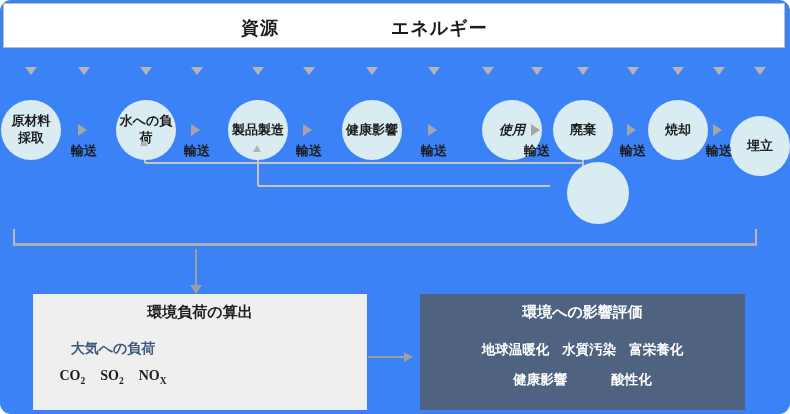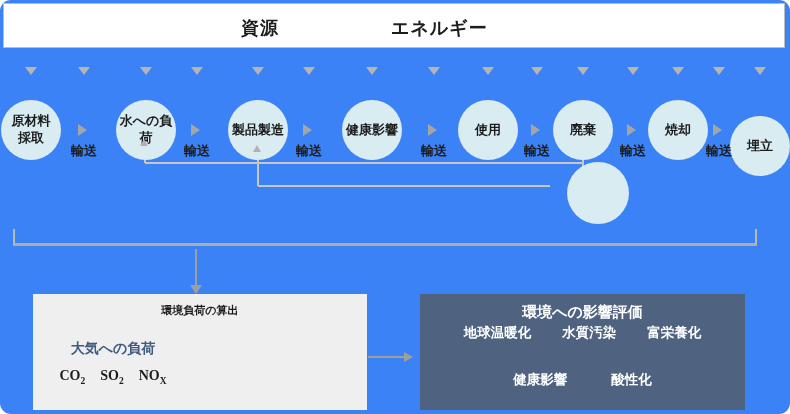--- a/index.html
+++ b/index.html
@@ -43,35 +43,35 @@
   
   .bracket{position:absolute;left:13px;top:229px;width:744px;height:17px;box-sizing:border-box;
     border-left:2px solid #b9b9b9;border-right:2px solid #b9b9b9;border-bottom:3px solid #adadad;}
   .varrow-line{position:absolute;left:195px;top:249px;width:2px;height:37px;background:var(--arrow);}
   .varrow-head{position:absolute;left:190px;top:285px;width:0;height:0;border-left:6px solid transparent;border-right:6px solid transparent;border-top:9px solid var(--arrow);}
   .harrow-line{position:absolute;left:368px;top:356px;width:38px;height:2px;background:var(--arrow);}
   .harrow-head{position:absolute;left:404px;top:352px;width:0;height:0;border-top:5px solid transparent;border-bottom:5px solid transparent;border-left:9px solid var(--arrow);}
 
   
   .load-box{position:absolute;left:33px;top:294px;width:334px;height:116px;background:var(--load-bg);}
-  .load-title{position:absolute;left:0;top:9px;width:100%;text-align:center;font-size:11px;font-weight:bold;}
+  .load-title{position:absolute;left:0;top:9px;width:100%;text-align:center;font-size:15px;font-weight:bold;}
   .load-col{position:absolute;top:46px;text-align:center;font-family:Liberation Serif, serif;}
   .col-air{left:15px;width:130px;}
   .col-water{left:158px;width:155px;}
   .col-head{font-size:14px;font-weight:bold;color:var(--accent);}
   .col-items{margin-top:10px;display:flex;justify-content:center;align-items:center;font-size:14px;font-weight:bold;}
   .col-air .col-items{gap:15px;}
   .col-water .col-items{gap:10px;}
   .formula sub{font-size:9.5px;font-weight:bold;}
 
   
   .impact-box{position:absolute;left:420px;top:294px;width:325px;height:116px;background:var(--impact-bg);color:#fff;}
   .impact-title{position:absolute;left:0;top:9px;width:100%;text-align:center;font-size:15px;font-weight:bold;}
   .impact-row{position:absolute;left:0;width:100%;display:flex;justify-content:center;font-size:13.5px;font-weight:bold;}
-  .impact-row1{top:30px;gap:31px;align-items:flex-end;}
+  .impact-row1{top:47px;gap:13px;align-items:flex-end;}
   .impact-row2{top:77px;gap:44px;}
 </style>
 </head>
 <body>
 
 <div class="canvas">
 
   <div class="topbar">
     <span class="lbl lbl-res">資源</span>
     <span class="lbl lbl-ene">エネルギー</span>
@@ -94,21 +94,21 @@
       <div class="tri-down" style="left: 713px; top: 67px;"></div>
       <div class="tri-down" style="left: 754px; top: 67px;"></div>
     </div>
 
   <div id="flow">
       <div class="circle" style="left: 1px; top: 100px;">原材料
 採取</div>
       <div class="circle" style="left: 116px; top: 100px;">水への負荷</div>
       <div class="circle" style="left: 228px; top: 100px;">製品製造</div>
       <div class="circle" style="left: 342px; top: 100px;">健康影響</div>
-      <div class="circle" style="left: 458px; top: 100px;">使用</div>
+      <div class="circle" style="left: 482px; top: 100px; font-style: italic;">使用</div>
       <div class="circle" style="left: 553px; top: 100px;">廃棄</div>
       <div class="circle" style="left: 648px; top: 100px;">焼却</div>
       <div class="circle" style="left: 730px; top: 116px;">埋立</div>
       <div class="play" style="left: 78px; top: 124px;"></div>
       <div class="trans-label" style="left: 62px; top: 142px;">輸送</div>
       <div class="play" style="left: 191px; top: 124px;"></div>
       <div class="trans-label" style="left: 175px; top: 142px;">輸送</div>
       <div class="play" style="left: 303px; top: 124px;"></div>
       <div class="trans-label" style="left: 287px; top: 142px;">輸送</div>
       <div class="play" style="left: 428px; top: 124px;"></div>

